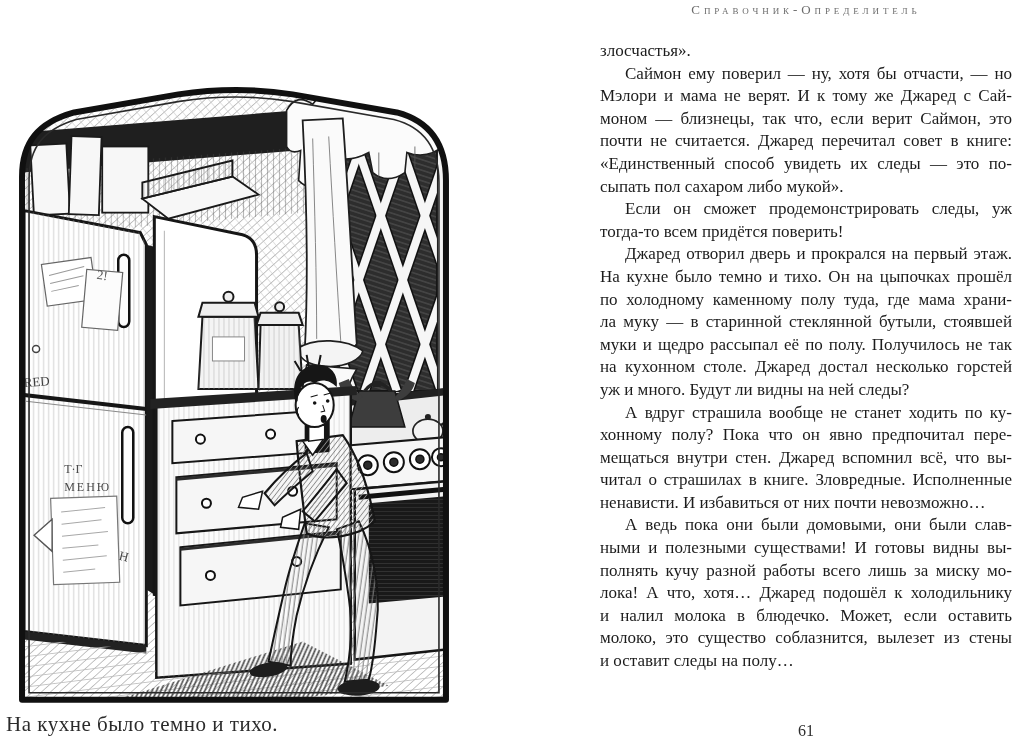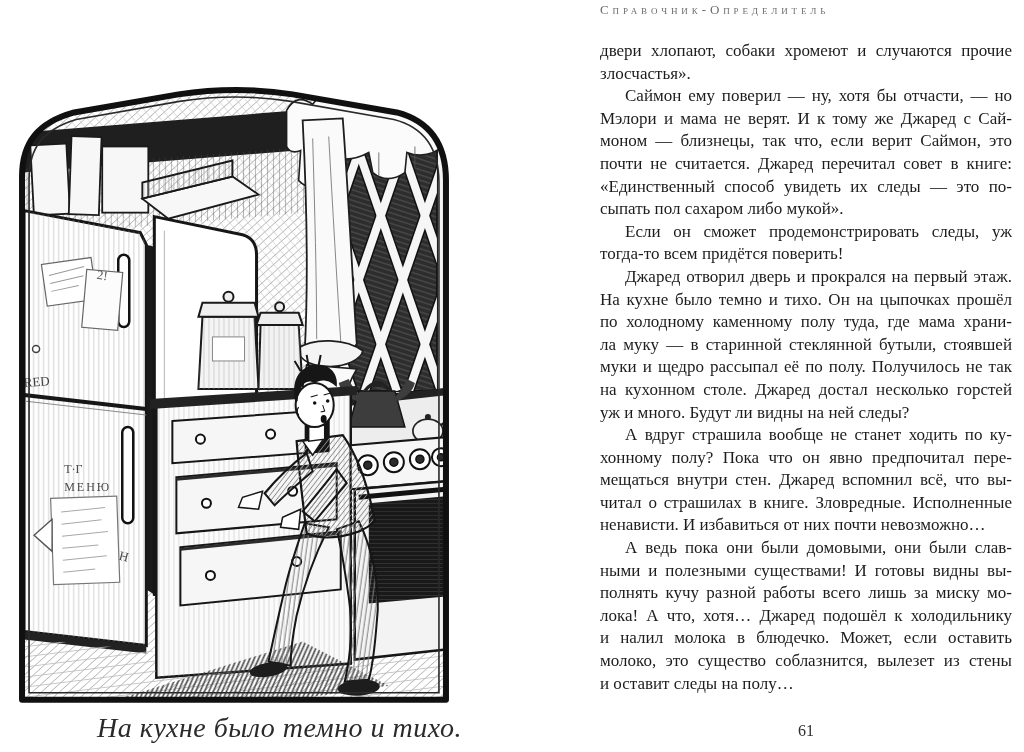--- a/index.html
+++ b/index.html
@@ -1,23 +1,23 @@
 <!DOCTYPE html>
 <html><head>
 <meta charset="utf-8">
 <style>
   html,body{margin:0;padding:0;background:#ffffff;}
   .page{position:relative;width:1024px;height:752px;background:#ffffff;overflow:hidden;
         font-family:"Liberation Serif", serif;color:#1f1f1f;}
   
   .illus-wrap{position:absolute;left:6px;top:48px;width:456px;height:662px;}
-  .illus-caption{position:absolute;left:6px;top:712px;width:456px;text-align:right;
-        font-style:italic;font-size:28px;letter-spacing:0.5px;color:#2b2b2b;}
+  .illus-caption{position:absolute;left:6px;top:712px;width:456px;text-align:left;
+        font-size:21px;letter-spacing:0.5px;color:#2b2b2b;}
   
-  .running-header{position:absolute;left:600px;top:2px;width:412px;text-align:left;
+  .running-header{position:absolute;left:600px;top:2px;width:412px;text-align:center;
         font-variant:small-caps;font-size:13px;letter-spacing:0.3em;color:#6b6b6b;}
   .text-col{position:absolute;left:600px;top:40px;width:412px;
         font-size:17px;line-height:22.6px;color:#1c1c1c;}
   .line{white-space:nowrap;text-align:justify;text-align-last:justify;}
   .line.end{text-align-last:left;}
   .line.indent{text-indent:25px;font-family:Liberation Serif, serif;}
   .page-number{position:absolute;left:600px;top:722px;width:412px;text-align:center;
         font-size:16px;color:#2e2e2e;font-family:Liberation Serif, serif;}
   svg text{font-family:"Liberation Serif", serif;}
 </style>
@@ -256,21 +256,20 @@
       <path d="M16 650 L16 128 C16 94 32 74 68 64 L172 46 C212 40 248 40 286 46 L390 64 C424 73 439 97 439 132 L439 650 Z" fill="none" stroke="#101010" stroke-width="6" stroke-linejoin="round"></path>
       <path d="M23 643 L23 131 C23 99 37 81 70 71 L173 53 C212 47 247 47 284 53 L387 71 C418 79 432 101 432 134 L432 643 Z" fill="none" stroke="#2a2a2a" stroke-width="1.6"></path>
     </svg>
   </div>
 
   <figcaption class="illus-caption">На кухне было темно и тихо.</figcaption>
 
   <div class="running-header">Справочник-Определитель</div>
 
   <div class="text-col" id="body-text">
-      <div class="line">двери хлопают, собаки хромеют и случаются прочие</div>
       <div class="line end">злосчастья».</div>
       <div class="line indent">Саймон ему поверил — ну, хотя бы отчасти, — но</div>
       <div class="line">Мэлори и мама не верят. И к тому же Джаред с Сай-</div>
       <div class="line">моном — близнецы, так что, если верит Саймон, это</div>
       <div class="line">почти не считается. Джаред перечитал совет в книге:</div>
       <div class="line">«Единственный способ увидеть их следы — это по-</div>
       <div class="line end">сыпать пол сахаром либо мукой».</div>
       <div class="line indent">Если он сможет продемонстрировать следы, уж</div>
       <div class="line end">тогда-то всем придётся поверить!</div>
       <div class="line indent">Джаред отворил дверь и прокрался на первый этаж.</div>

